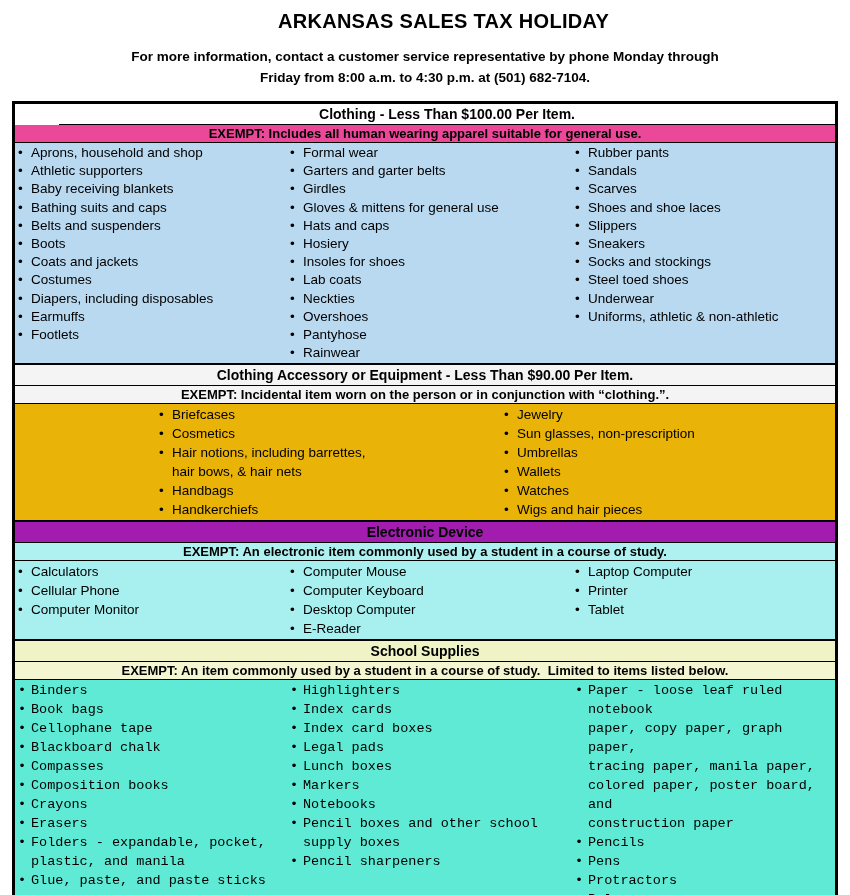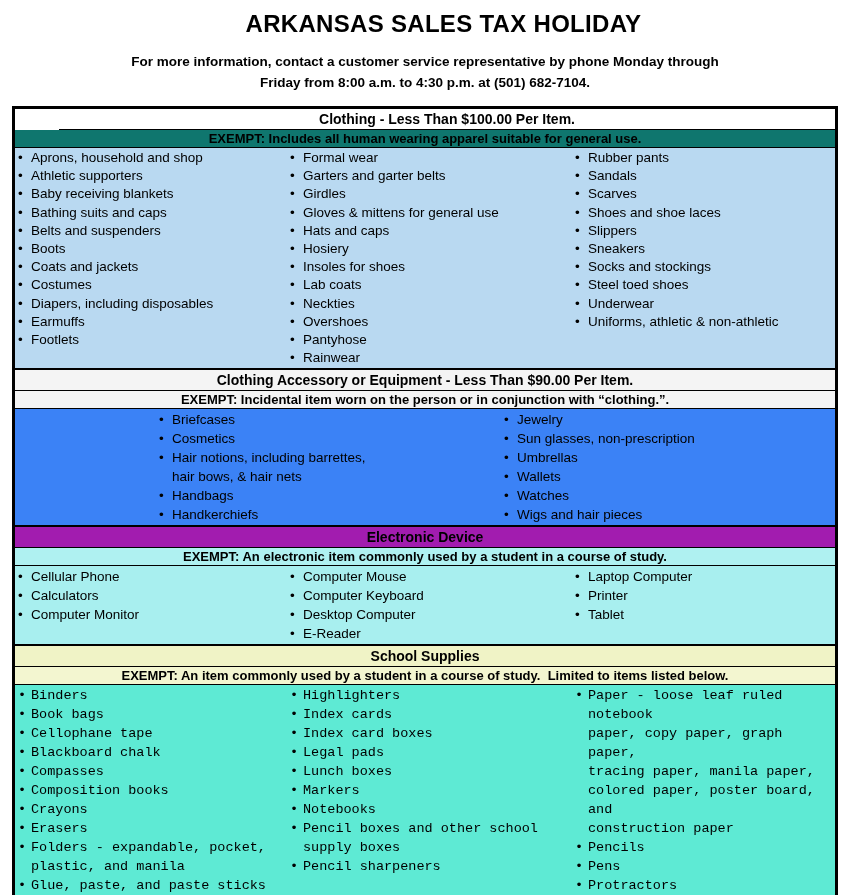--- a/index.html
+++ b/index.html
@@ -4,21 +4,21 @@
 <title>Arkansas Sales Tax Holiday</title>
 <style>
   * { box-sizing: border-box; margin: 0; padding: 0; }
   html, body { background: #ffffff; }
   body {
     width: 850px; height: 895px; overflow: hidden;
     font-family: "Liberation Sans", sans-serif;
     color: #000000;
   }
   .page-title {
-    text-align: center; font-size: 24px; font-weight: bold;
+    text-align: center; font-size: 20px; font-weight: bold;
     margin-top: 10px; letter-spacing: 0.3px; margin-left: 37px;
   }
   .contact-note {
     text-align: center; font-size: 13.5px; font-weight: bold;
     line-height: 21px; margin-top: 13px; white-space: pre-line;
   }
   .tax-table {
     margin: 13px 12px 0 12px;
     border: 3px solid #000000;
   }
@@ -55,21 +55,21 @@
 </head>
 <body>
 
 <h1 class="page-title">ARKANSAS SALES TAX HOLIDAY</h1>
 <div class="contact-note">For more information, contact a customer service representative by phone Monday through
 Friday from 8:00 a.m. to 4:30 p.m. at (501) 682-7104.</div>
 
 <div class="tax-table">
   <section class="sec sec-clothing">
     <div class="sec-title" style="background: rgb(255, 255, 255); margin-left: 44px;">Clothing - Less Than $100.00 Per Item.</div>
-    <div class="sec-exempt" style="background: #0f766e;">EXEMPT: Includes all human wearing apparel suitable for general use.</div>
+    <div class="sec-exempt" style="background: #ec4899;">EXEMPT: Includes all human wearing apparel suitable for general use.</div>
     <div class="sec-body three-column" style="background: rgb(185, 217, 241);">
         <div class="col col-0">
           <div class="item"><span class="bullet">•</span>Aprons, household and shop</div>
           <div class="item"><span class="bullet">•</span>Athletic supporters</div>
           <div class="item"><span class="bullet">•</span>Baby receiving blankets</div>
           <div class="item"><span class="bullet">•</span>Bathing suits and caps</div>
           <div class="item"><span class="bullet">•</span>Belts and suspenders</div>
           <div class="item"><span class="bullet">•</span>Boots</div>
           <div class="item"><span class="bullet">•</span>Coats and jackets</div>
           <div class="item"><span class="bullet">•</span>Costumes</div>
@@ -102,21 +102,21 @@
           <div class="item"><span class="bullet">•</span>Steel toed shoes</div>
           <div class="item"><span class="bullet">•</span>Underwear</div>
           <div class="item"><span class="bullet">•</span>Uniforms, athletic &amp; non-athletic</div>
         </div>
       </div>
   </section>
 
   <section class="sec sec-clothing-accessory">
     <div class="sec-title" style="background: rgb(244, 244, 244);">Clothing Accessory or Equipment - Less Than $90.00 Per Item.</div>
     <div class="sec-exempt" style="background: rgb(244, 244, 244);">EXEMPT: Incidental item worn on the person or in conjunction with “clothing.”.</div>
-    <div class="sec-body two-column" style="background: #3b82f6;">
+    <div class="sec-body two-column" style="background: #eab308;">
         <div class="col col-0">
           <div class="item"><span class="bullet">•</span>Briefcases</div>
           <div class="item"><span class="bullet">•</span>Cosmetics</div>
           <div class="item"><span class="bullet">•</span>Hair notions, including barrettes,
 hair bows, &amp; hair nets</div>
           <div class="item"><span class="bullet">•</span>Handbags</div>
           <div class="item"><span class="bullet">•</span>Handkerchiefs</div>
         </div>
         <div class="col col-1">
           <div class="item"><span class="bullet">•</span>Jewelry</div>
@@ -127,22 +127,22 @@
           <div class="item"><span class="bullet">•</span>Wigs and hair pieces</div>
         </div>
       </div>
   </section>
 
   <section class="sec sec-electronic-device">
     <div class="sec-title" style="background: #a21caf;">Electronic Device</div>
     <div class="sec-exempt" style="background: rgb(175, 241, 241);">EXEMPT: An electronic item commonly used by a student in a course of study.</div>
     <div class="sec-body three-column" style="background: rgb(168, 239, 239);">
         <div class="col col-0">
+          <div class="item"><span class="bullet">•</span>Calculators</div>
           <div class="item"><span class="bullet">•</span>Cellular Phone</div>
-          <div class="item"><span class="bullet">•</span>Calculators</div>
           <div class="item"><span class="bullet">•</span>Computer Monitor</div>
         </div>
         <div class="col col-1">
           <div class="item"><span class="bullet">•</span>Computer Mouse</div>
           <div class="item"><span class="bullet">•</span>Computer Keyboard</div>
           <div class="item"><span class="bullet">•</span>Desktop Computer</div>
           <div class="item"><span class="bullet">•</span>E-Reader</div>
         </div>
         <div class="col col-2">
           <div class="item"><span class="bullet">•</span>Laptop Computer</div>

